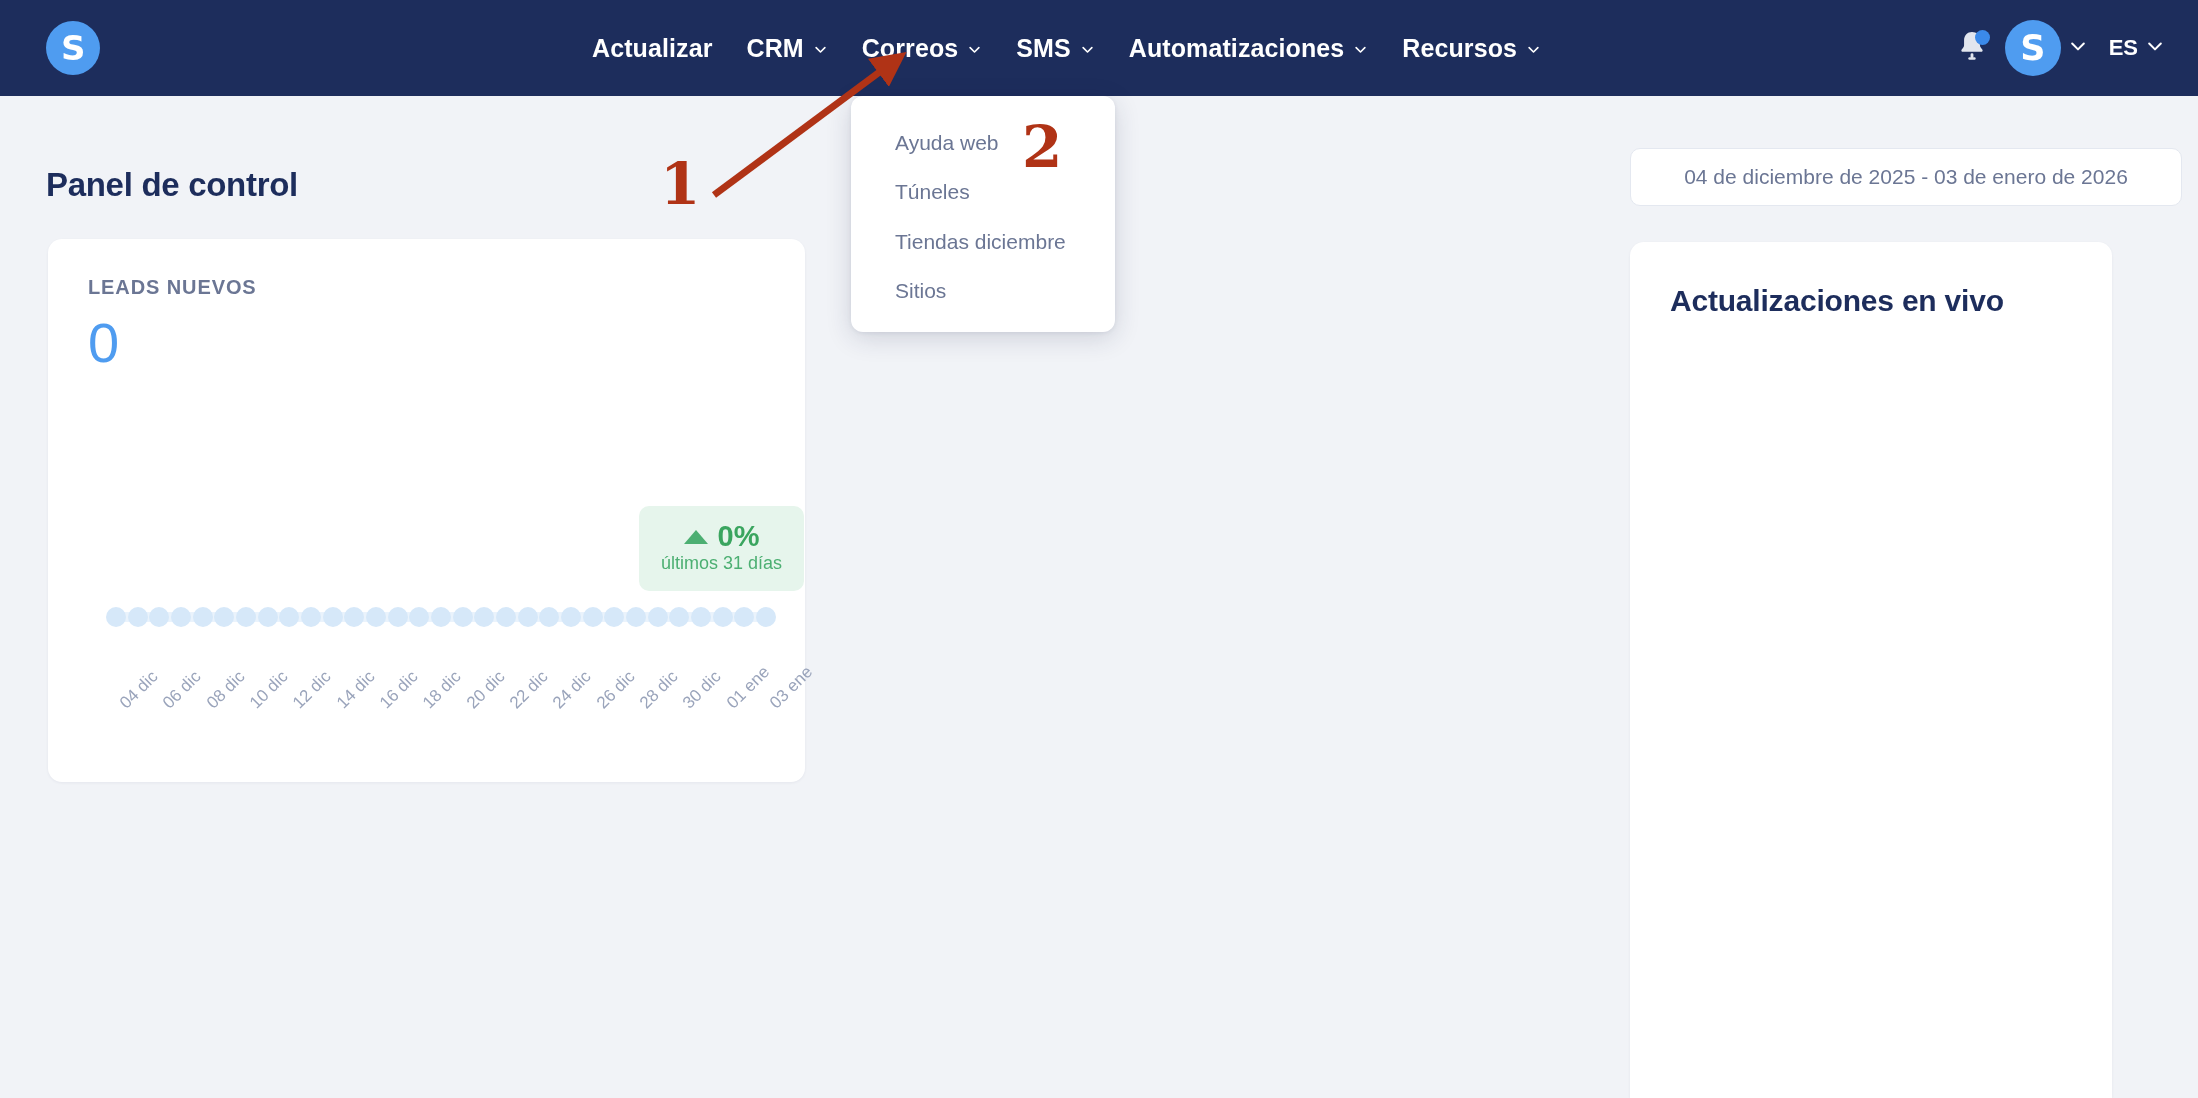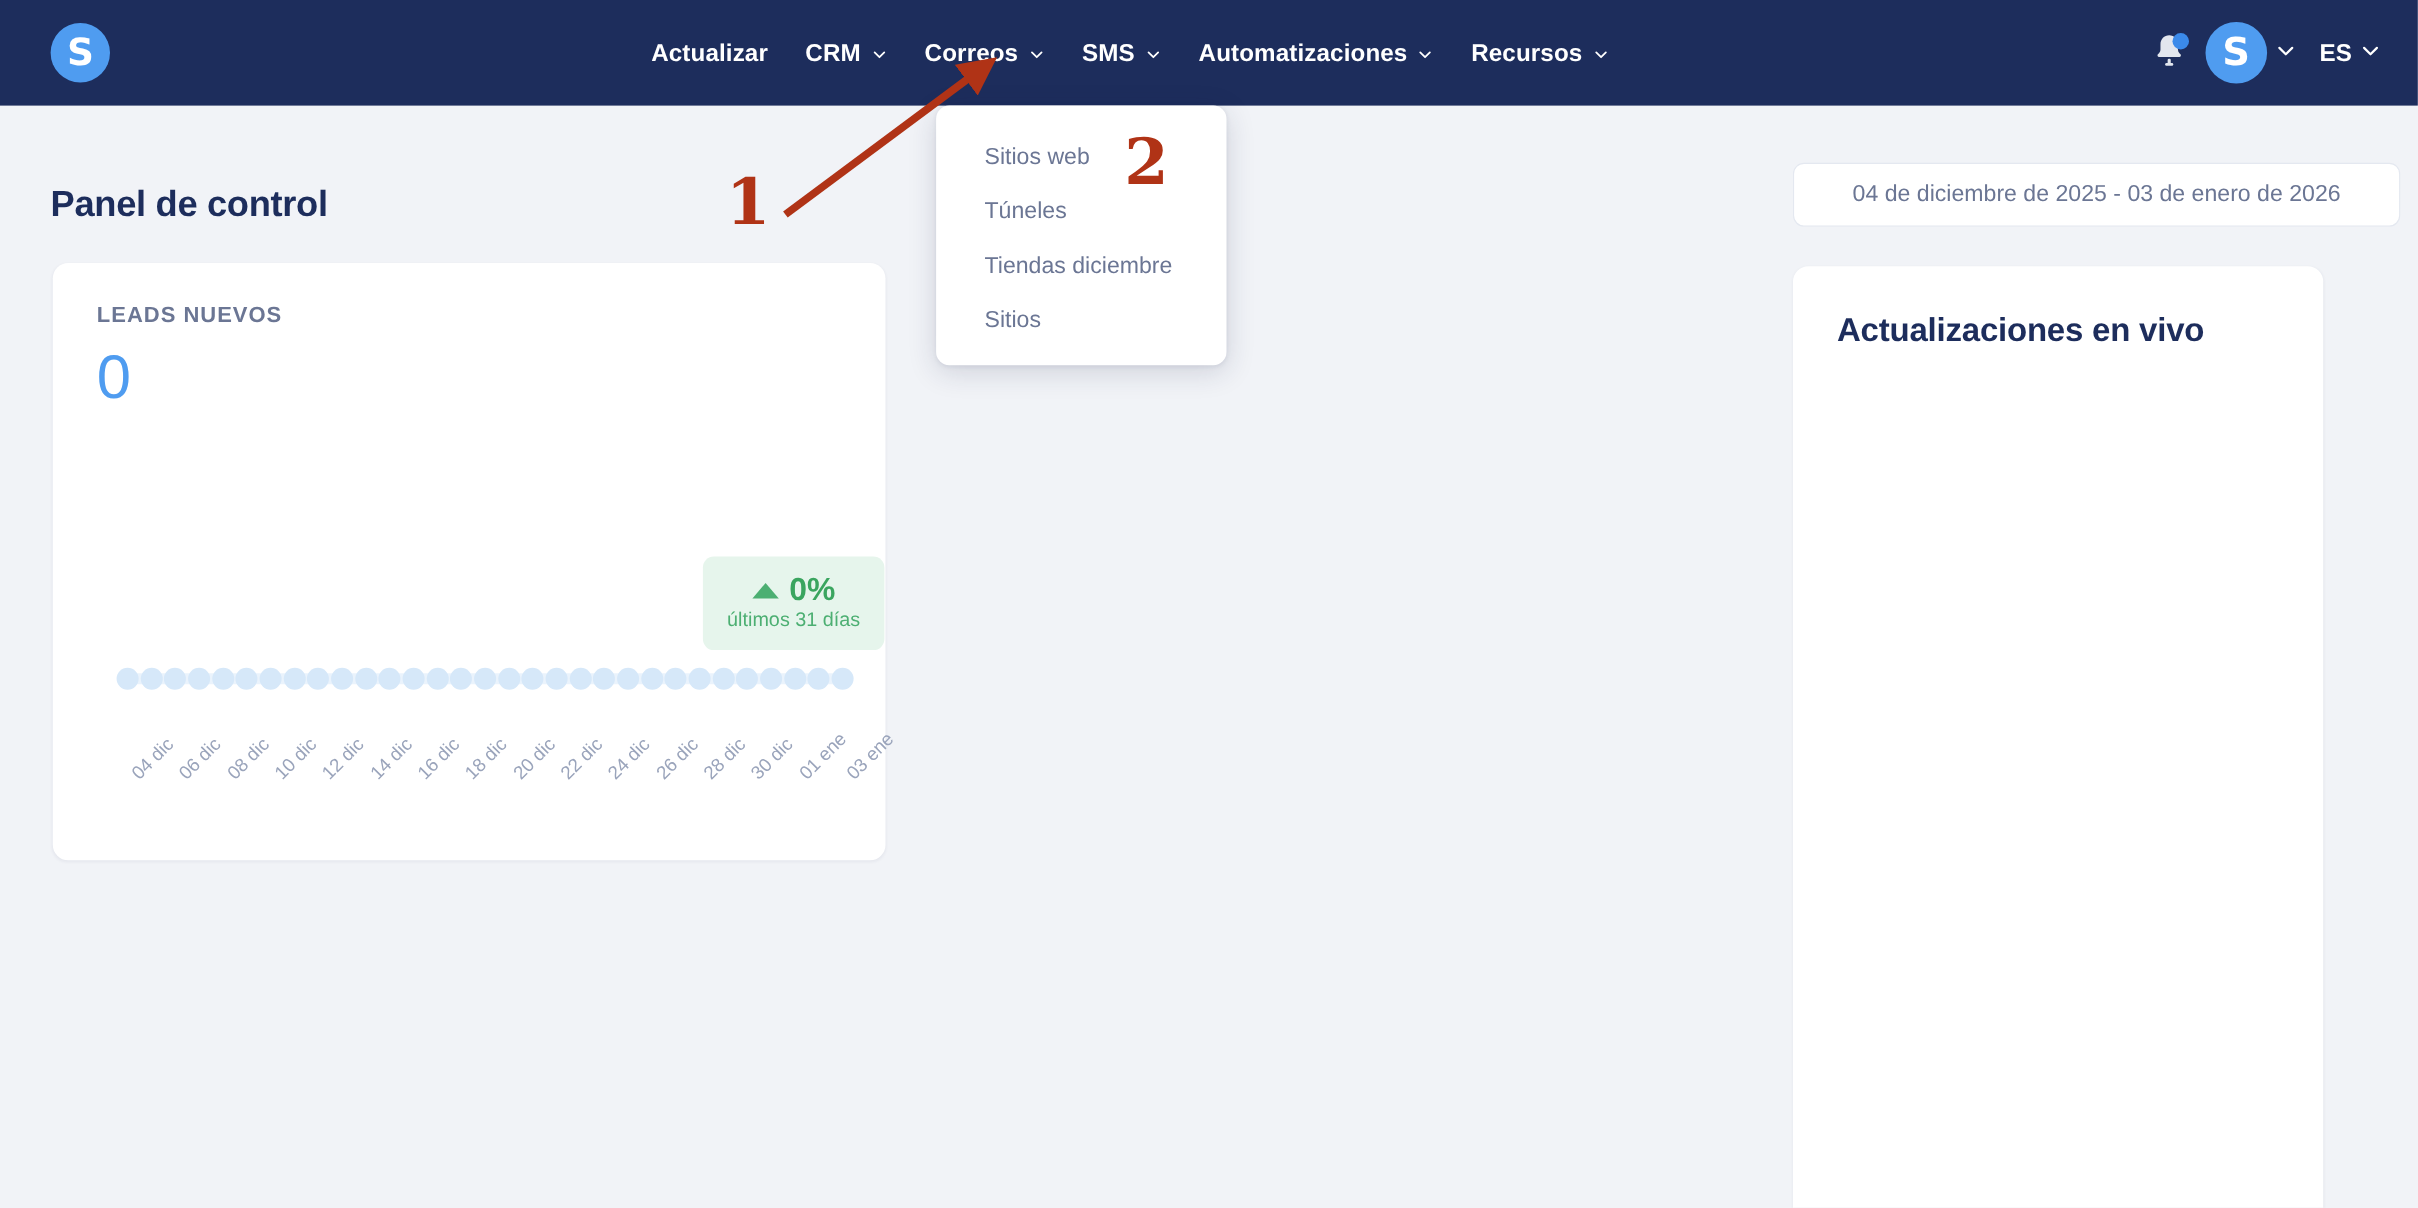--- a/index.html
+++ b/index.html
@@ -59,21 +59,21 @@
   }
 
   .nav-item {
     position: relative;
     display: flex;
     align-items: center;
     gap: 9px;
     height: 96px;
     padding: 0 17px;
     color: #ffffff;
-    font-size: 22px;
+    font-size: 25px;
     font-weight: 700;
     white-space: nowrap;
     cursor: pointer;
     letter-spacing: 0.1px;
   }
 
   .nav-item .chev {
     display: inline-block;
     width: 15px;
     height: 15px;
@@ -444,21 +444,21 @@
       <span>
         <svg width="20" height="20" viewBox="0 0 24 24" fill="none" stroke="#ffffff" stroke-width="2.4" stroke-linecap="round" stroke-linejoin="round">
           <polyline points="5 9 12 16 19 9"></polyline>
         </svg>
       </span>
     </div>
   </div>
 </div>
 
 <div class="dropdown" id="sitios-dropdown">
-    <div class="dropdown-item">Sitios web</div>
+    <div class="dropdown-item">Ayuda web</div>
     <div class="dropdown-item">Túneles</div>
     <div class="dropdown-item">Tiendas diciembre</div>
     <div class="dropdown-item">Sitios</div>
   </div>
 
 <h1 class="page-title">Panel de control</h1>
 
 <section class="card leads-card">
   <div class="leads-label">LEADS NUEVOS</div>
   <div class="leads-value">0</div>

